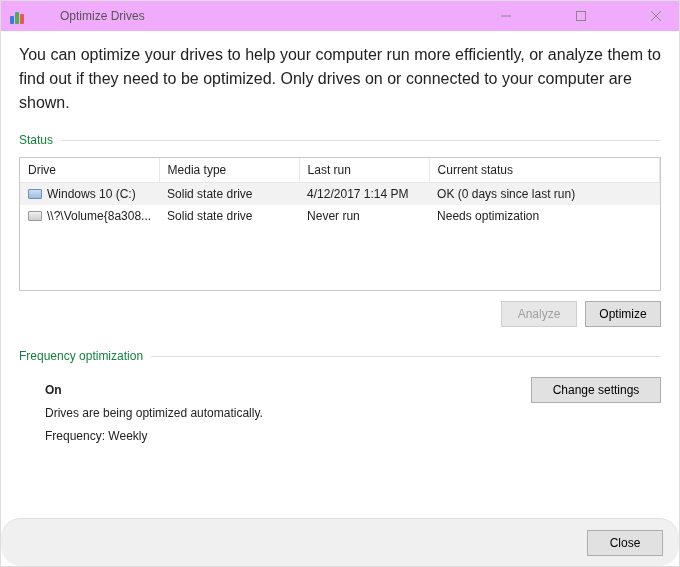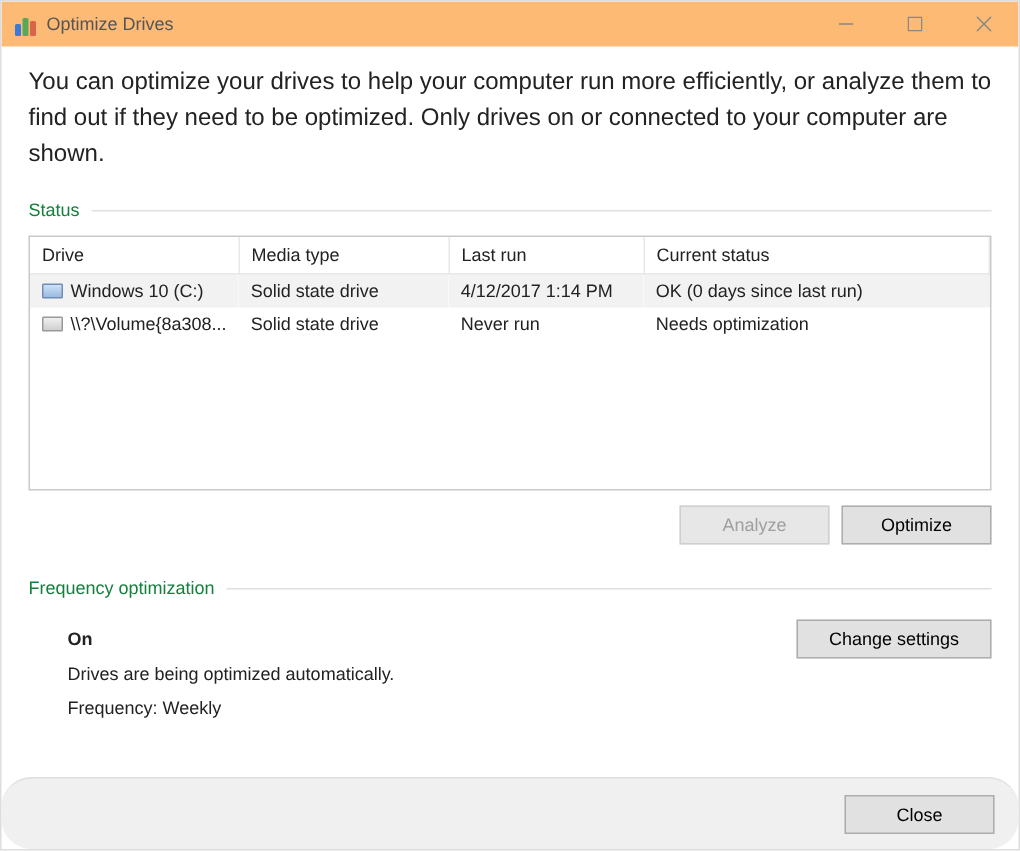--- a/index.html
+++ b/index.html
@@ -13,21 +13,22 @@
     height: 567px;
     overflow: hidden;
     border: 1px solid #ddd;
   }
   
   .titlebar {
     height: 30px;
     display: flex;
     align-items: center;
     padding-left: 8px;
-    background: #fdba74;
+    background: #f0abfc;
+    gap: 29px;
   }
   .titlebar .title {
     font-size: 12px;
     color: #555;
     margin-left: 6px;
   }
   .titlebar .spacer { flex: 1; }
   .winbtn {
     width: 46px;
     height: 30px;
@@ -73,21 +74,21 @@
     color: #15803d;
   }
   .section-head .rule {
     flex:1;
     height:1px;
     background:#e0e0e0;
   }
   
   .drive-table-wrap {
     border: 1px solid #c9c9c9;
-    height: 170px;
+    height: 134px;
     background:#fff;
     overflow:hidden;
   }
   table.drives {
     width: 100%;
     border-collapse: collapse;
     font-size: 12px;
   }
   table.drives th {
     text-align: left;
@@ -126,21 +127,21 @@
     vertical-align:-1px;
   }
   
   .btn-row {
     display:flex;
     justify-content:flex-end;
     gap:8px;
     margin-top:10px;
   }
   button.win {
-    width: 100px;
+    width: 76px;
     height: 26px;
     font-family: inherit;
     font-size: 12px;
     background: #e1e1e1;
     border: 1px solid #adadad;
     color:#000;
     cursor:pointer;
   }
   button.win:disabled {
     color:#a0a0a0;

